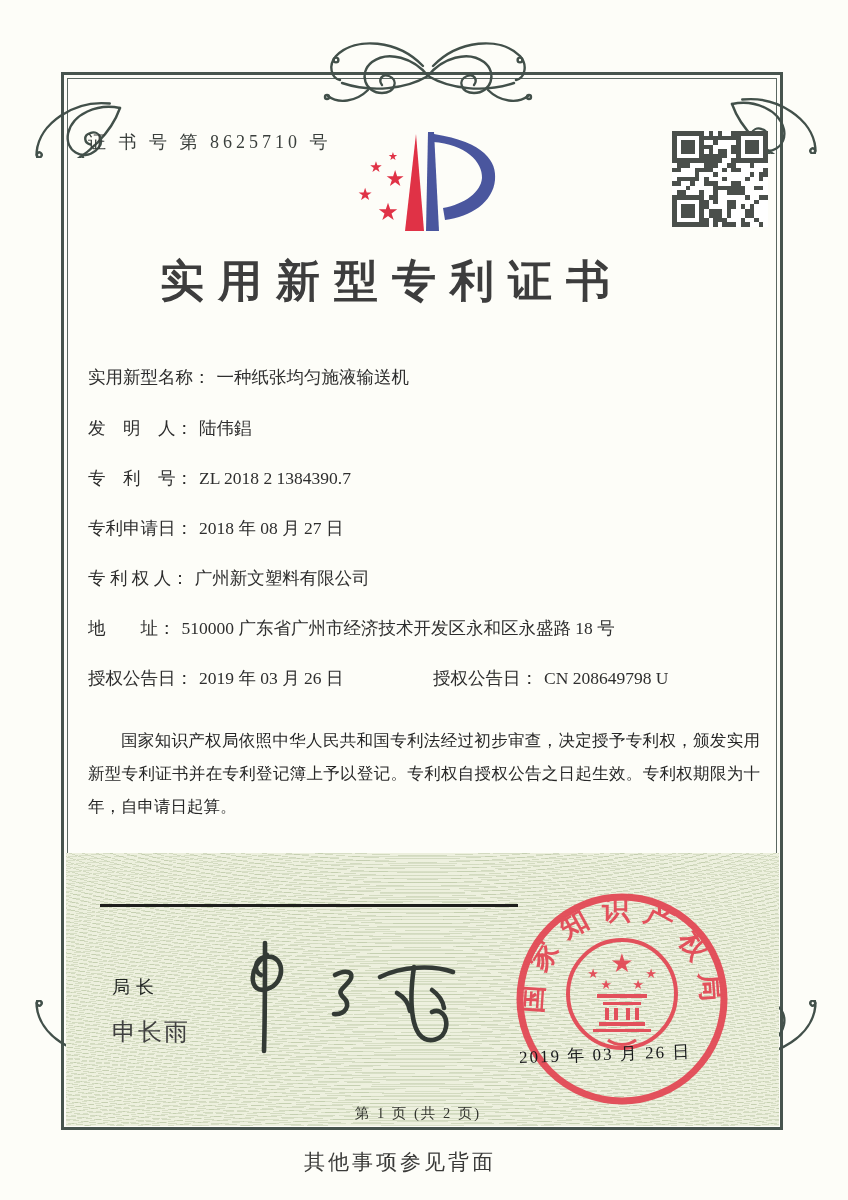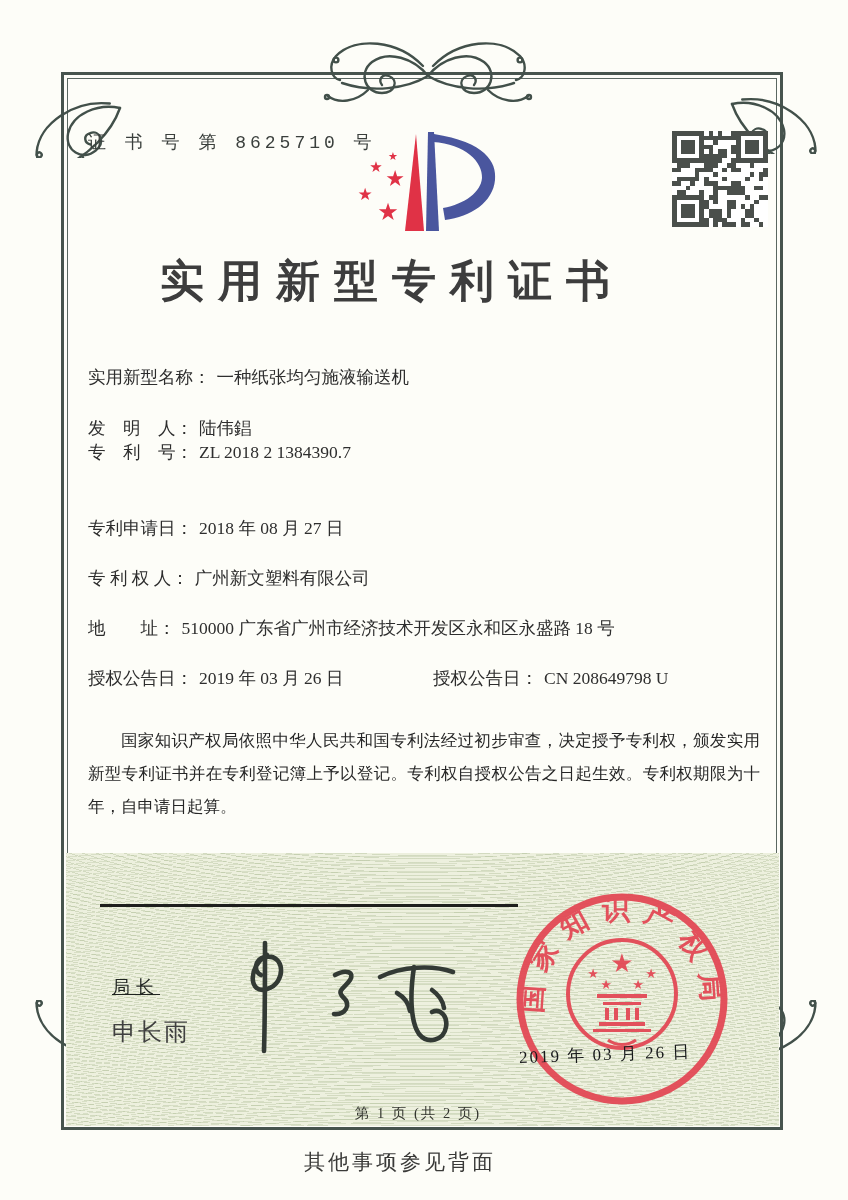--- a/index.html
+++ b/index.html
@@ -13,21 +13,21 @@
   .frame{
     position:absolute; left:61px; top:72px; width:722px; height:1058px;
     border:3px solid #47544e; box-sizing:border-box;
   }
   .frame-inner{
     position:absolute; left:3px; top:3px; right:3px; bottom:3px;
     border:1px solid #5a6761;
   }
   .abs{position:absolute;}
   .cert-no{
-    left:88px; top:130px; font-size:18px; letter-spacing:4px; color:#3a3f3c;font-family:Liberation Mono, monospace;
+    left:88px; top:130px; font-size:18px; letter-spacing:4px; color:#3a3f3c;
   }
   .title{
     left:0; top:252px; width:784px; text-align:center;
     font-size:44px; font-weight:600; letter-spacing:14px; color:#3d3d3d;
   }
   .field-row{ left:88px; font-size:17.5px; color:#2e2e2e; white-space:nowrap;}
   .field-row .lbl{ color:#2d2d2d; }
   .field-row .val{ margin-left:6px; }
   .grant-pair{ position:absolute; left:345px; top:0; }
   .paras{
@@ -36,21 +36,21 @@
   }
   .paras p{ margin:0; text-indent:2em; }
   .guilloche{
     left:66px; top:853px; width:713px; height:273px;
     background-color:#edf0de;
     background-image:
       repeating-radial-gradient(ellipse 900px 340px at 50% -140px, rgba(255,255,255,0) 0 7px, rgba(167,183,142,0.38) 7px 9px),
       repeating-radial-gradient(ellipse 1150px 430px at 50% 560px, rgba(255,255,255,0) 0 8px, rgba(167,183,142,0.30) 8px 10px);
   }
   .fold-line{ left:100px; top:904px; width:418px; height:3px; background:#1e1f1d; }
-  .sig-title{ left:112px; top:975px; font-size:18px; letter-spacing:6px; color:#1f2320;text-decoration:underline;}
+  .sig-title{ left:112px; top:975px; font-size:18px; letter-spacing:6px; color:#1f2320;}
   .sig-name { left:112px; top:1016px; font-size:24px; letter-spacing:2px; color:#404040;}
   .sig-hand{ left:205px; top:935px; }
   .seal{ left:513px; top:890px; }
   .seal-date{
     left:519px; top:1043px; font-size:17px; color:#17191b; letter-spacing:2px;
     transform:rotate(-2deg); white-space:nowrap;
   }
   .page-info{ left:0; top:1104px; width:836px; text-align:center; font-size:14.5px; color:#33352f; letter-spacing:2px;}
   .footer-note{ left:0; top:1148px; width:800px; text-align:center; font-size:21px; color:#3a3a38; letter-spacing:3px;}
   .logo{ left:345px; top:120px; }
@@ -564,21 +564,21 @@
     </div>
 
   <div class="abs title">实用新型专利证书</div>
 
   <div class="abs field-row" style="top:365px">
     <span class="lbl">实用新型名称：</span><span class="val">一种纸张均匀施液输送机</span>
   </div>
   <div class="abs field-row" style="top:416px">
     <span class="lbl">发　明　人：</span><span class="val">陆伟錩</span>
   </div>
-  <div class="abs field-row" style="top:440px">
+  <div class="abs field-row" style="top:466px">
     <span class="lbl">专　利　号：</span><span class="val">ZL 2018 2 1384390.7</span>
   </div>
   <div class="abs field-row" style="top:516px">
     <span class="lbl">专利申请日：</span><span class="val">2018 年 08 月 27 日</span>
   </div>
   <div class="abs field-row" style="top:566px">
     <span class="lbl">专 利 权 人：</span><span class="val">广州新文塑料有限公司</span>
   </div>
   <div class="abs field-row" style="top:616px">
     <span class="lbl">地　　址：</span><span class="val">510000 广东省广州市经济技术开发区永和区永盛路 18 号</span>

